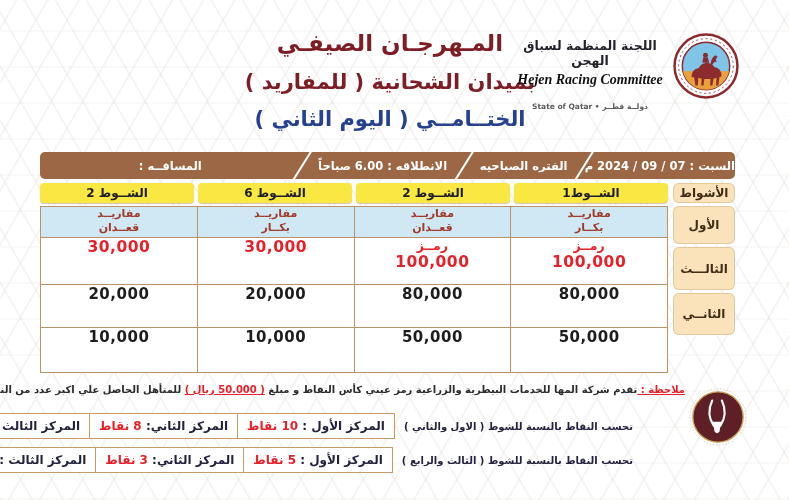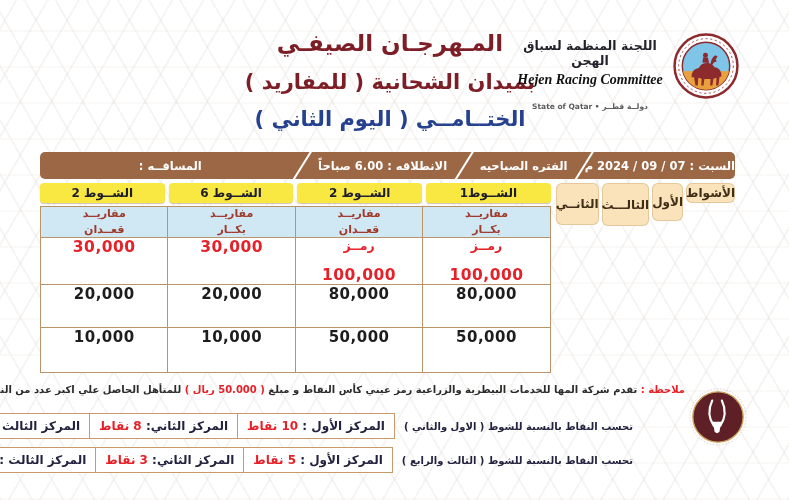--- a/index.html
+++ b/index.html
@@ -37,54 +37,54 @@
     overflow:hidden;
   }
   .seg { display:flex; align-items:center; justify-content:center; white-space:nowrap; }
   .seg-date    { flex:0 0 21%; }
   .seg-period  { flex:0 0 17%; }
   .seg-start   { flex:0 0 23%; }
   .seg-dist    { flex:1 1 auto; }
   .slash { width:2px; height:40px; background:#fff; transform:rotate(32deg); flex:0 0 2px; }
 
   .tbl-main { display:flex; }
-  .label-col { flex:0 0 62px; margin-inline-end:5px; display:flex; flex-direction:row; gap:3px; }
+  .label-col { flex:0 0 62px; margin-inline-end:5px; display:flex; flex-direction:column; gap:3px; }
   .chip {
     background:#fae3ba; border-radius:6px; display:flex; align-items:center; justify-content:center;
     color:#3f2d17; font-weight:bold; font-size:12px; box-shadow:0 0 0 1px rgba(185,150,100,.35) inset;
   }
   .chip-h1 { height:20px; } .chip-h2 { height:30px; }
   .chip-h3 { height:38px; } .chip-h4 { height:42px; } .chip-h5 { height:43px; }
 
   .shots-area { flex:1 1 auto; }
   .yrow { display:flex; gap:4px; margin-bottom:3px; }
   .ycell {
     flex:1; height:20px; background:#f9e842; border-radius:4px;
     display:flex; align-items:center; justify-content:center;
     font-size:12px; font-weight:bold; color:#1d1d2b;
     box-shadow:0 1px 1px rgba(120,90,40,.35);
   }
   .grid {
     display:grid; grid-template-columns:repeat(4,1fr);
     grid-template-rows:30px 46px 42px 44px;
     gap:1px; background:#bb9368; border:1px solid #bb9368;
   }
-  .gcell { background:#fff; display:flex; flex-direction:column; align-items:center; justify-content:space-between; }
+  .gcell { background:#fff; display:flex; flex-direction:column; align-items:center; justify-content:flex-start; }
   .cat   { background:#cfe8f3; color:#a03a2b; font-size:11px; font-weight:bold; line-height:14px; }
   .prize .amount { font-size:15px; font-weight:bold; color:#1d1d1d; letter-spacing:.5px; }
   .prize .tag    { font-size:12.5px; font-weight:bold; color:#e62129; line-height:15px; }
   .prize .tag:empty { display:none; }
   .prize.red .amount { color:#e62129; font-size:15.5px; }
 
   
   .note-line {
     position:absolute; top:384px; right:104px; left:36px;
     font-size:10px; font-weight:bold; color:#2b2b2b; text-align:start; white-space:nowrap;
   }
-  .note-red { color:#e62129; }
+  .note-red { color:#e62129;text-decoration:underline; }
   .maha-logo { position:absolute; top:388px; right:42px; width:58px; height:58px; }
 
   .points-block { position:absolute; top:413px; right:156px; display:flex; flex-direction:column; gap:8px; align-items:flex-start; }
   .prow { display:flex; align-items:center; gap:9px; }
   .plabel { font-size:10px; font-weight:bold; color:#23233f; white-space:nowrap; }
   .pbox { display:flex; border:1px solid #c89a6a; background:#fff; }
   .pcell { padding:5px 9px; font-size:12px; font-weight:bold; color:#23233f; white-space:nowrap; }
   .pcell + .pcell { border-inline-start:1px solid #c89a6a; }
   .pval { color:#e62129; }
 </style>

